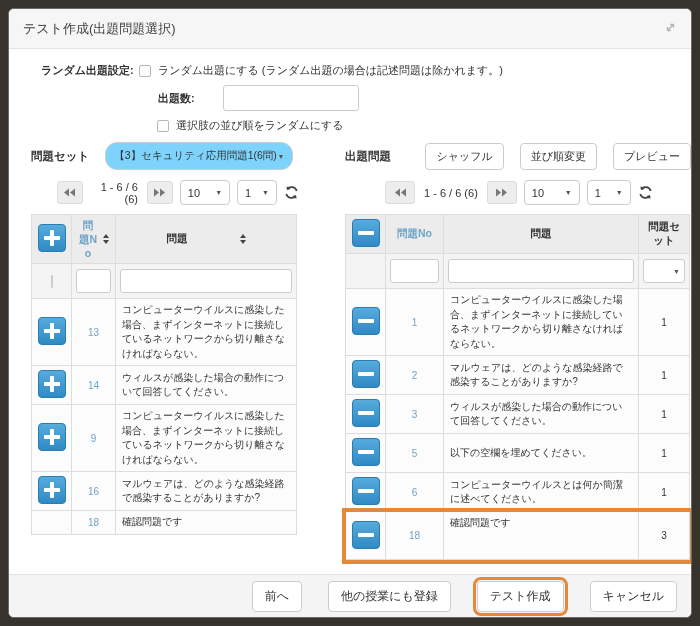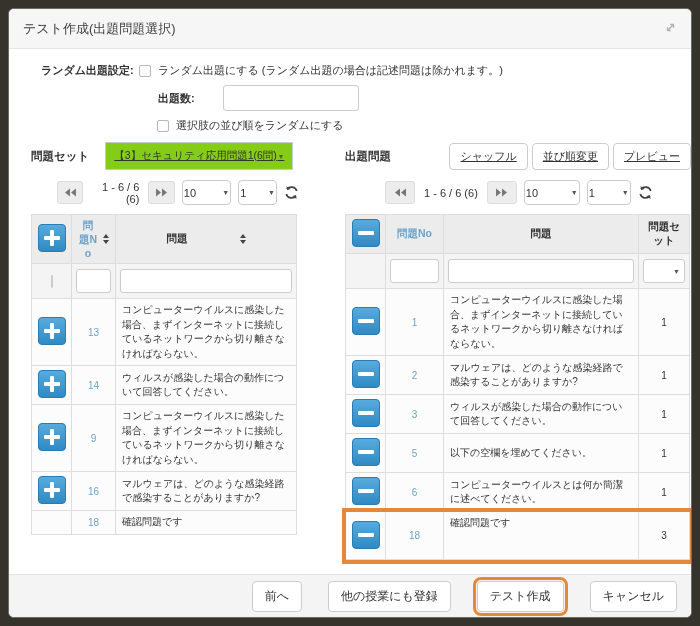--- a/index.html
+++ b/index.html
@@ -29,33 +29,33 @@
   .rs-indent2 { margin-left:117px; }
   .count-label { font-weight:bold; font-size:11px; margin-right:28px; }
   .count-input { width:136px; height:26px; border:1px solid #ccc; border-radius:3px; padding:0 6px; font-size:11px; }
 
   
   .panels { display:flex; margin-top:8px; }
   .panel-left { width:268px; flex:0 0 268px; }
   .panel-right { width:346px; flex:0 0 346px; margin-left:46px; }
   .panel-head { display:flex; align-items:center; height:30px; }
   .panel-title { font-weight:bold; font-size:11.5px; }
-  .set-select { margin-left:16px; width:188px; height:28px; border:1px solid #ccc; border-radius:0;
-                background:#84cc16; display:flex; align-items:center; padding:0 8px; font-size:10.5px;text-decoration:underline; }
+  .set-select { margin-left:16px; width:188px; height:28px; border:1px solid #ccc; border-radius:12px;
+                background:#7dd3fc; display:flex; align-items:center; padding:0 8px; font-size:10.5px; }
   .caret { margin-left:auto; font-size:7px; color:#555; }
   .btn { background:#fff; border:1px solid #ccc; border-radius:4px; font-size:11px; color:#333;
          padding:5px 10px; font-family:inherit; }
-  .head-btns { margin-left:auto; display:flex; gap:4px;text-decoration:underline; }
+  .head-btns { margin-left:auto; display:flex; gap:16px; }
 
   
   .pager { display:flex; align-items:center; gap:7px; margin:9px 0 9px 26px; font-size:11px;text-align:right; }
   .pg-btn { width:30px; height:23px; background:#ededed; border:1px solid #dcdcdc; border-radius:3px;
             display:flex; align-items:center; justify-content:center; }
   .pg-sel { height:25px; border:1px solid #ccc; border-radius:4px; background:#fff;
-            display:flex; align-items:center; padding:0 1px; font-size:11px; }
+            display:flex; align-items:center; padding:0 7px; font-size:11px; }
   .pg-sel.size { width:56px; } .pg-sel.page { width:44px; }
   .pg-range { color:#333; margin:0 2px; }
 
   
   table { border-collapse:collapse; table-layout:fixed; font-size:10px; }
   .tbl-left  { width:266px; }
   .tbl-right { width:345px; }
   td,th { border:1px solid #ddd; padding:4px 6px; vertical-align:middle; word-break:break-all; }
   thead th { background:#ececec; font-weight:bold; font-size:10.5px; text-align:center; }
   tbody tr { background:#fcfcfc; }

